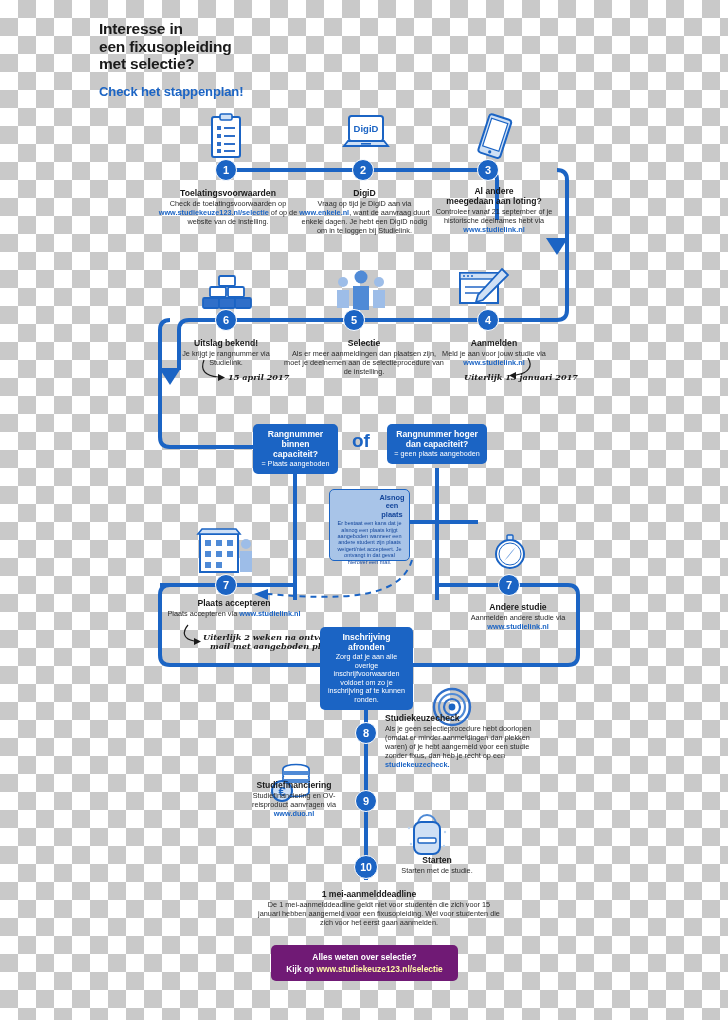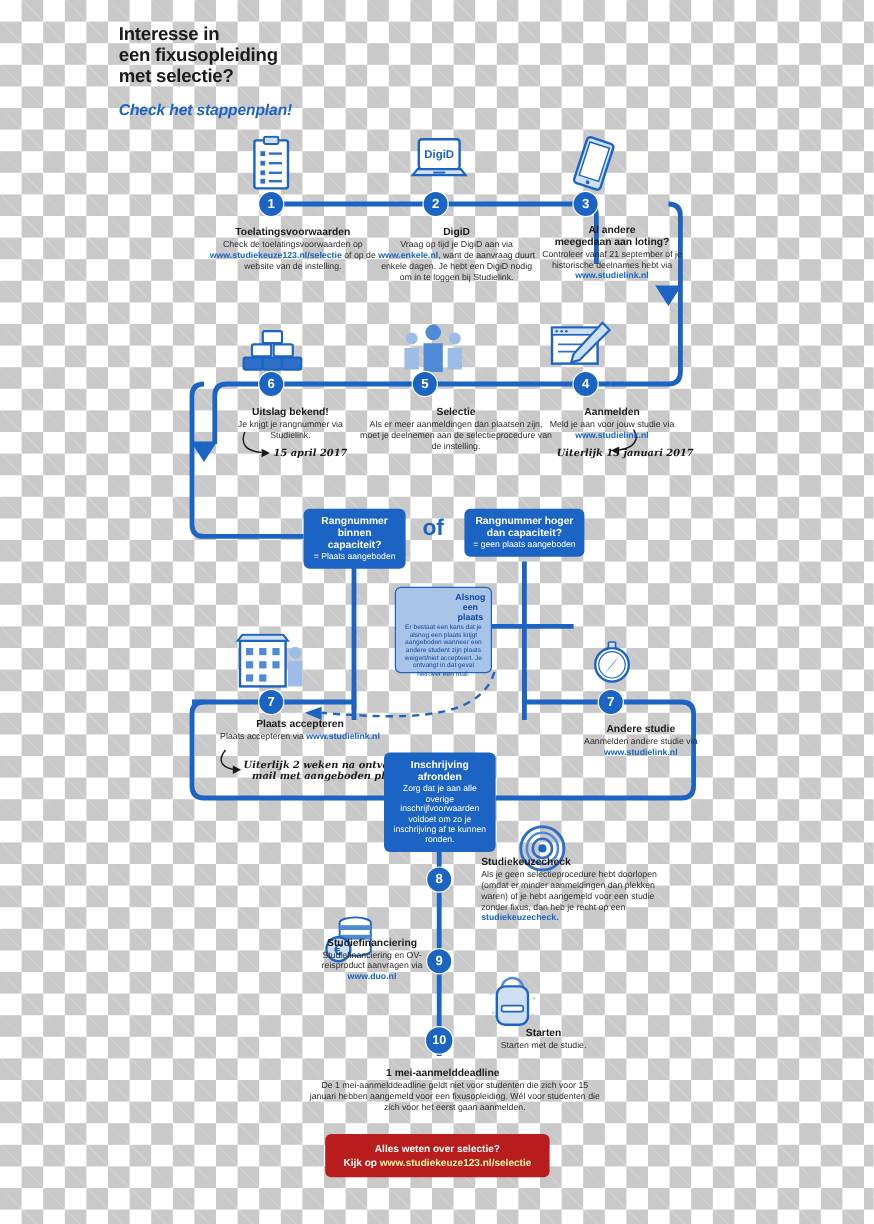--- a/index.html
+++ b/index.html
@@ -37,21 +37,20 @@
     color: #1a1a1a;
     line-height: 17.5px;
     letter-spacing: -0.2px;
   }
   #header .h-sub {
     margin-top: 11px;
     font-size: 13px;
     font-weight: bold;
     color: #1b64c4;
     letter-spacing: -0.1px;
-    font-style: italic;
   }
 
   
   #wires { position: absolute; left: 0; top: 0; }
 
   
   .node {
     position: absolute;
     width: 22px; height: 22px;
     border-radius: 50%;
@@ -65,21 +64,20 @@
     z-index: 6;
     border: 1.5px solid #ffffff;
   }
   .node.wide { width: 24px; height: 24px; font-size: 10.5px; }
 
   
   .tblock {
     position: absolute;
     text-align: center;
     z-index: 5;
-    margin-left: 16px;
   }
   .tblock .t-title {
     font-size: 8.6px;
     font-weight: bold;
     color: #1a1a1a;
     line-height: 10px;
   }
   .tblock .t-body {
     font-size: 7.3px;
     color: #2b2b2b;
@@ -146,21 +144,21 @@
     width: 262px;
     text-align: center;
   }
   #deadline-note .d-title { font-size: 8.6px; font-weight: bold; color: #1a1a1a; }
   #deadline-note .d-body { font-size: 7.3px; color: #2b2b2b; line-height: 9.2px; margin-top: 1px; margin-left: 20px; }
 
   #cta {
     position: absolute;
     left: 271px; top: 945px;
     width: 187px; height: 36px;
-    background: #b91c1c;
+    background: #701a75;
     border-radius: 5px;
     display: flex;
     flex-direction: column;
     align-items: center;
     justify-content: center;
     z-index: 6;
   }
   #cta .c-l1 { font-size: 8.4px; font-weight: bold; color: #ffffff; }
   #cta .c-l2 { font-size: 8.4px; font-weight: bold; color: #ffffff; margin-top: 2px; }
   #cta .c-l2 .u { color: #fff6a8; }

